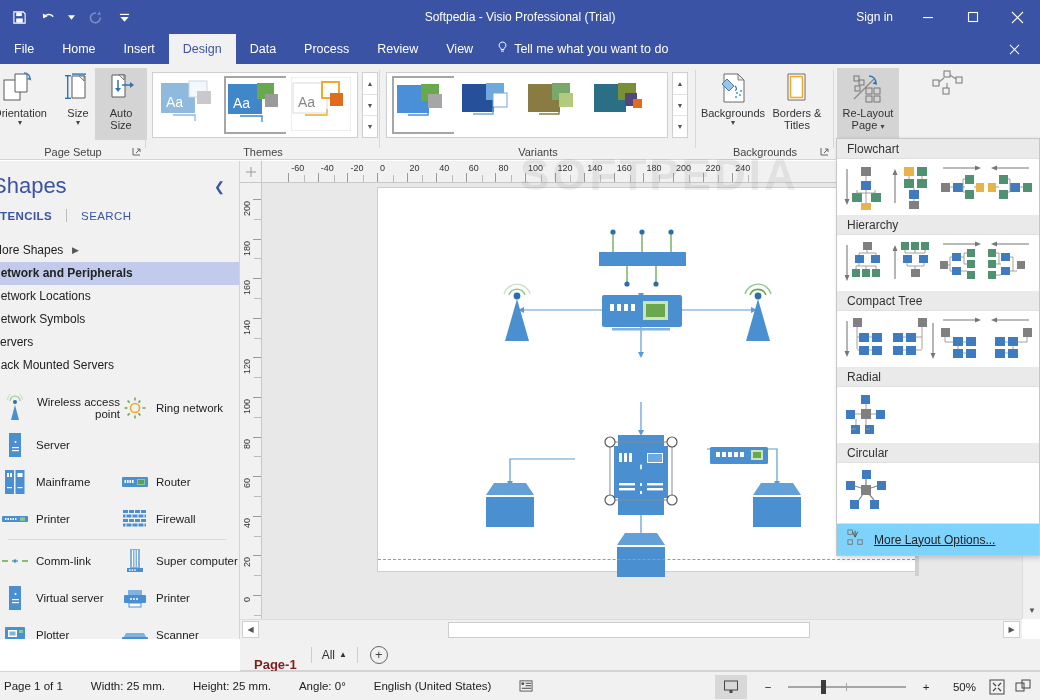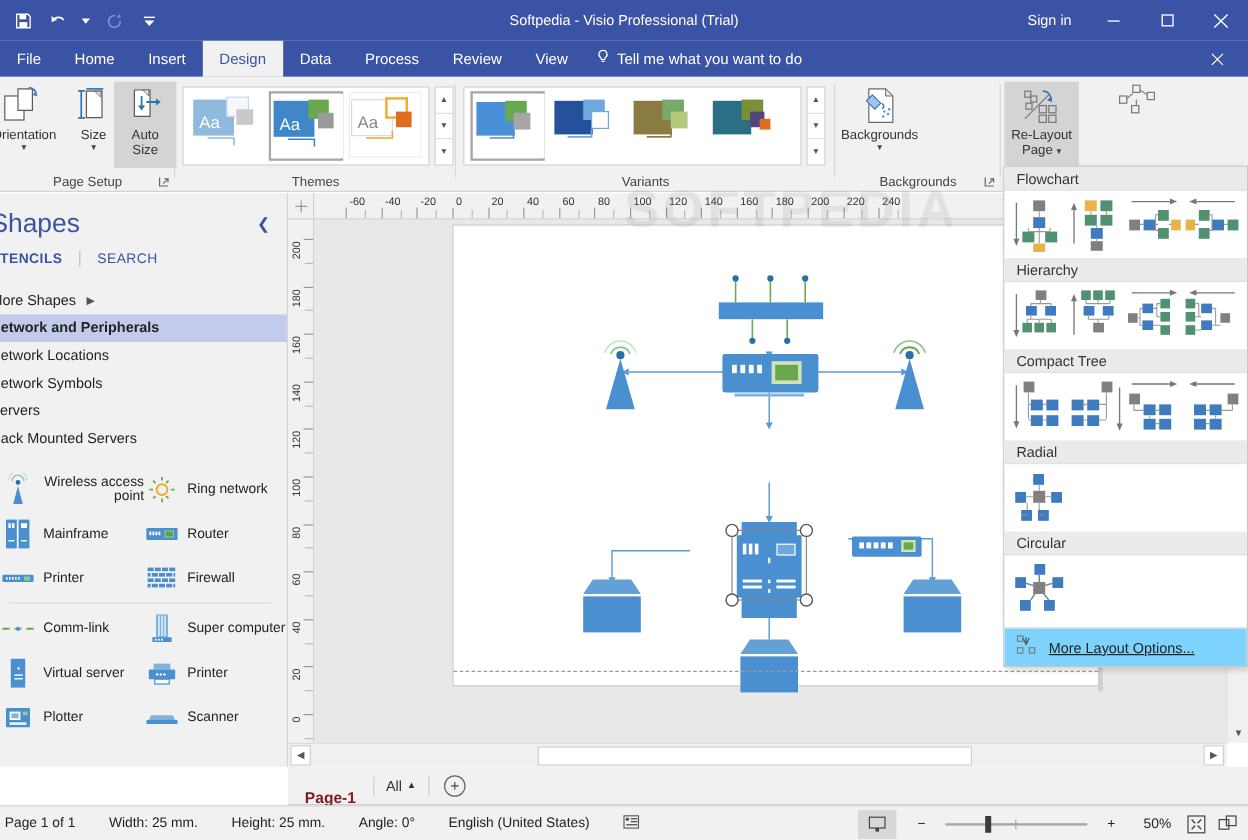--- a/index.html
+++ b/index.html
@@ -441,20 +441,30 @@
             <path d="M19 14c2 2 2 4 0 4.5" fill="none" stroke="#2e74b5" stroke-width="1.2"></path>
             <circle cx="21" cy="21" r="1" fill="#4a90d9"></circle>
               <circle cx="24" cy="23" r="1" fill="#4a90d9"></circle>
             <circle cx="20" cy="25" r="1" fill="#4a90d9"></circle>
               <circle cx="25" cy="19" r="1" fill="#4a90d9"></circle>
           </svg>
         </span>
         <span>Backgrounds</span>
         <span class="caret">▾</span>
       </div>
+      <div class="bigbtn" style="left:68px; width:66px;">
+        <span class="bi">
+          <svg width="30" height="32" viewBox="0 0 30 32">
+            <path d="M6 2h17v26H6z" fill="#fff" stroke="#6a6a6a" stroke-width="1"></path>
+            <rect x="8.5" y="4.5" width="12" height="21" fill="none" stroke="#f0ab2a" stroke-width="1.6"></rect>
+          </svg>
+        </span>
+        <span>Borders &amp;</span>
+        <span>Titles</span>
+      </div>
       <div class="glabel">Backgrounds</div>
       <div class="dlg">
         <svg width="9" height="9" viewBox="0 0 9 9">
             <path d="M1 1v7h7" fill="none" stroke="#666" stroke-width="1"></path>
             <path d="M8 2L4 6" stroke="#666" stroke-width="1"></path>
             <path d="M8 5V2H5" fill="none" stroke="#666" stroke-width="1"></path>
           </svg>
       </div>
       <div class="gsep" style="left:137px;"></div>
     </div>
@@ -546,20 +556,31 @@
                 <circle cx="12" cy="12" r="4.5" fill="none" stroke="#f0ab2a" stroke-width="1.6"></circle>
                 <g stroke="#6aa84f" stroke-width="1.5">
                   <path d="M12 1.5v3M12 19.5v3M1.5 12h3M19.5 12h3M4.6 4.6l2 2M17.4 4.6l-2 2M4.6 19.4l2-2M17.4 19.4l-2-2"></path>
                 </g>
               </svg>
           </span>
           <span class="slabel">Ring network</span>
         </div>
       </div>
       <div class="srow">
+        <div class="scell">
+          <span class="sicon">
+            <svg width="18" height="26" viewBox="0 0 18 26">
+                <rect x="3" y="1" width="12" height="24" fill="#4a8fd0"></rect>
+                <circle cx="9.5" cy="10" r="1" fill="#fff"></circle>
+                <rect x="6" y="15" width="7" height="1.2" fill="#fff"></rect>
+                <rect x="6" y="18" width="7" height="1.2" fill="#fff"></rect>
+              </svg>
+          </span>
+          <span class="slabel">Server</span>
+        </div>
       </div>
       <div class="srow">
         <div class="scell">
           <span class="sicon">
             <svg width="24" height="26" viewBox="0 0 24 26">
                 <rect x="2" y="1" width="9" height="24" fill="#4a8fd0"></rect>
                 <rect x="12.5" y="1" width="9" height="24" fill="#4a8fd0"></rect>
                 <g fill="#fff">
                   <rect x="4" y="4" width="2" height="4"></rect>
                   <rect x="7" y="4" width="2" height="4"></rect>

